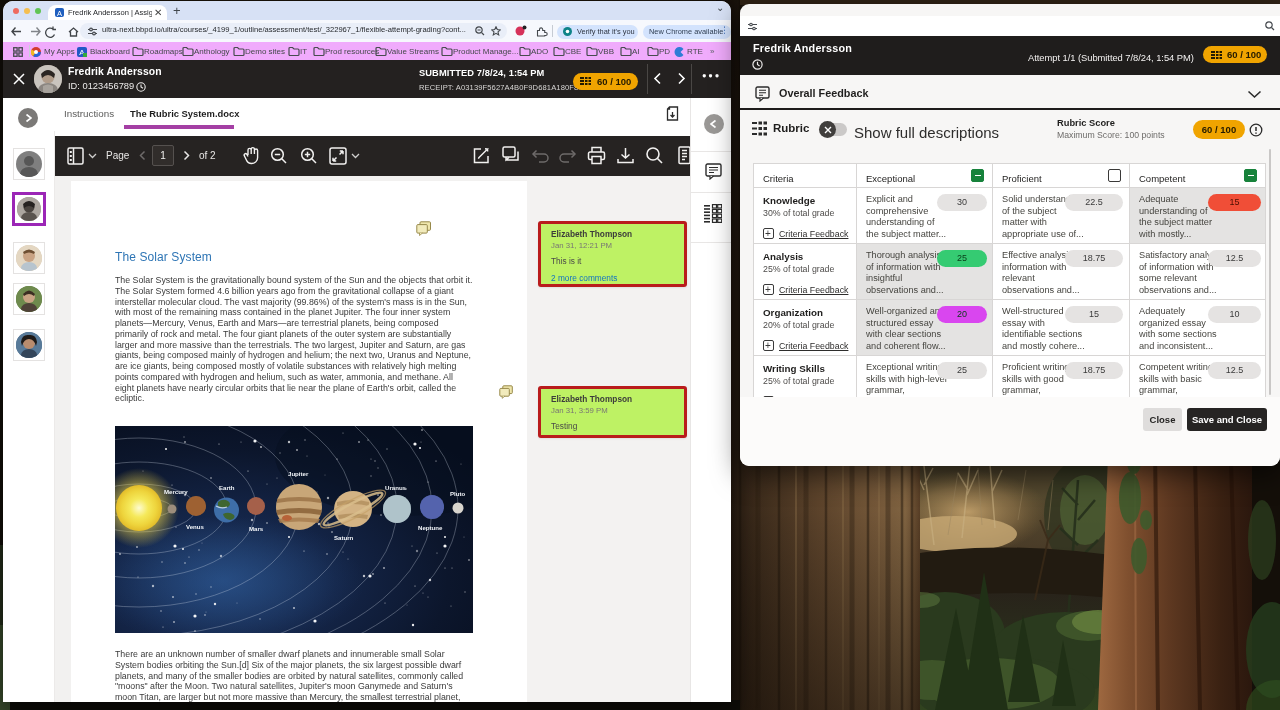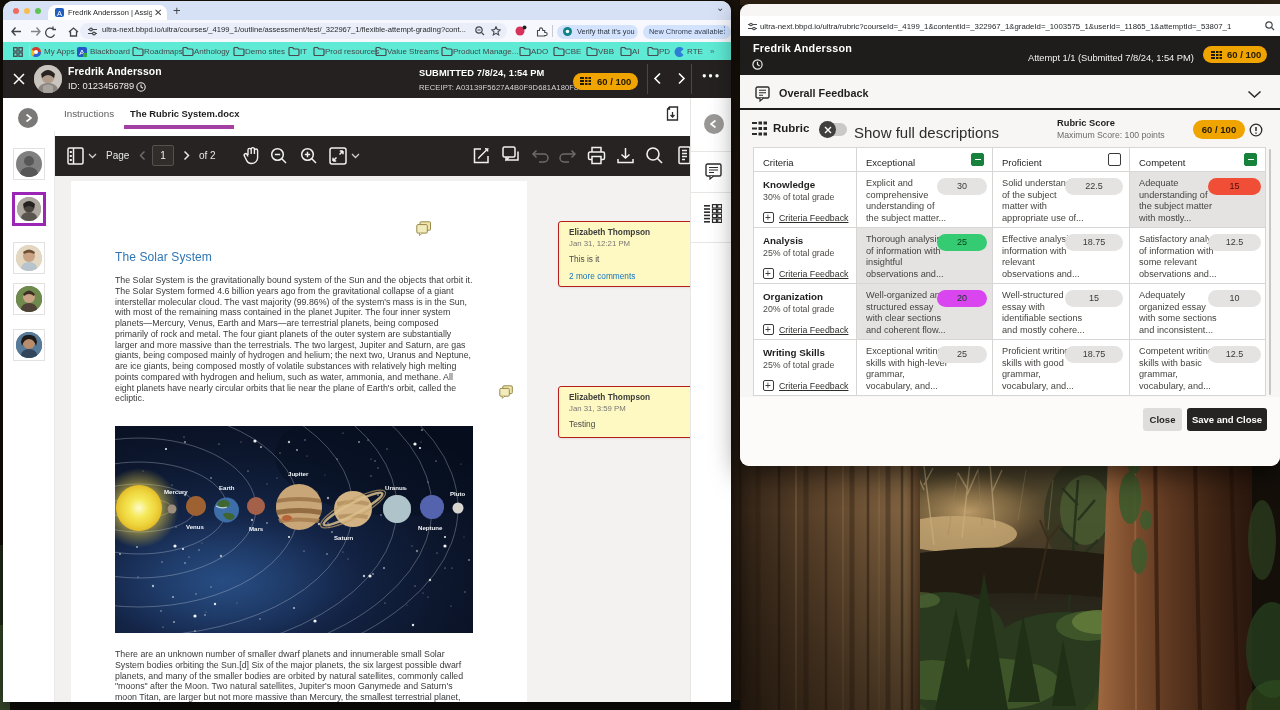--- a/index.html
+++ b/index.html
@@ -7,39 +7,39 @@
     font-family:"Liberation Sans", sans-serif; }
   .abs { position:absolute; }
   #stage { position:relative; width:1280px; height:710px; }
   
   #lwin { left:3px; top:1px; width:728px; height:701px; background:#fff;
     border-radius:10px 10px 0 0; overflow:hidden; box-shadow:0 6px 22px rgba(0,0,0,.55); }
   #tabstrip { left:0; top:0; width:728px; height:19px; background:#D7E1F5; }
   .tl { width:6px; height:6px; border-radius:50%; top:7px; }
   #activetab { left:45px; top:4px; width:119px; height:15px; background:#fff; border-radius:8px 8px 0 0; }
   #toolbar { left:0; top:19px; width:728px; height:22px; background:#F6F8FD; }
-  #bookbar { left:0; top:41px; width:728px; height:18px; background:#5eead4; }
+  #bookbar { left:0; top:41px; width:728px; height:18px; background:#f0abfc; }
   #dhead { left:0; top:59px; width:728px; height:38px; background:#242120; color:#fff; }
   #tabrow { left:0; top:97px; width:728px; height:33px; background:#fff; }
   #sidebar { left:0; top:130px; width:52px; height:571px; background:#fff; border-right:1px solid #ECEAE9; }
   #pdftb { left:52px; top:135px; width:638px; height:40px; background:#262322; }
   #viewer { left:52px; top:175px; width:472px; height:526px; background:#F2F1F0; }
   #page { left:68px; top:180px; width:458px; height:521px; background:#fff; }
   #companel { left:524px; top:175px; width:163px; height:526px; background:#F3F2F1; }
   #rsidebar { left:687px; top:97px; width:41px; height:604px; background:#fff; border-left:1px solid #E8E6E5; }
-  .ccard { left:31px; width:149px; background:#fef9c3; border:1px solid #b91c1c; border-radius:3px;
+  .ccard { left:11px; width:149px; background:#bef264; border:3px solid #b91c1c; border-radius:3px;
     box-shadow:0 1px 2px rgba(0,0,0,.08); padding:5px 10px; }
   
   #rwin { left:740px; top:4px; width:540px; height:462px; background:#F7F6F5;
     border-radius:9px 0 9px 9px; overflow:hidden; box-shadow:0 8px 28px rgba(0,0,0,.6); }
   #rtitle { left:0; top:0; width:540px; height:12px; background:#D5D3D2; }
   #rurl { left:0; top:12px; width:540px; height:20px; background:#fff; }
   #rhead { left:0; top:32px; width:540px; height:39px; background:#1F1D1C; color:#fff; }
   .opill { background:#F0A400; border-radius:10px; color:#231A00; font-weight:bold; }
-  table.rub { border-collapse:collapse; table-layout:fixed; background:#fff; }
+  table.rub { border-collapse:collapse; table-layout:fixed; background:#fff;margin-top:16px; }
   table.rub td, table.rub th { border:1px solid #D8D6D5; vertical-align:top; text-align:left;
     font-weight:normal; padding:5px 8px 0 9px; }
   .sel { background:#E4E3E2; }
   .pill { display:inline-block; border-radius:9px; background:#E5E3E2; color:#3A3A3A;
     font-size:9px; text-align:center; padding:3px 0; height:17px; }
   .cfi { display:inline-block; width:11px; height:11px; border:1.5px solid #3A3A3A; border-radius:2px;
     position:relative; vertical-align:-2px; margin-right:5px; }
   .cfi b { position:absolute; left:1px; top:-1.5px; font-weight:normal; font-size:10px; color:#3A3A3A; }
   .cfi b::after { content:"+"; }
   .hcb { float:right; width:13px; height:13px; border:1.5px solid #3A3938; border-radius:2px;
@@ -726,21 +726,20 @@
     </div>
   </div>
 
   <div class="abs" id="rwin">
     <div class="abs" id="rurl">
       <svg class="abs" style="left:8px;top:6px" width="9" height="9" fill="none" stroke="#45494E" stroke-width="1.1">
           <path d="M0 2.5 H9 M0 6.5 H9"></path>
           <circle cx="3" cy="2.5" r="1.3" fill="#fff"></circle>
           <circle cx="6" cy="6.5" r="1.3" fill="#fff"></circle>
         </svg>
-      <span class="abs" style="left:20px;top:6px;font-size:7.8px;color:#1F2124;letter-spacing:0;white-space:nowrap">ultra-next.bbpd.io/ultra/rubric?courseId=_4199_1&amp;contentId=_322967_1&amp;gradeId=_1003575_1&amp;userId=_11865_1&amp;attemptId=_53807_1</span>
       <svg class="abs" style="left:525px;top:5px" width="10" height="10" fill="none" stroke="#45494E" stroke-width="1.2">
           <circle cx="4" cy="4" r="3.2"></circle>
           <path d="M6.5 6.5 L9 9"></path>
         </svg>
     </div>
     <div class="abs" id="rhead">
       <span class="abs" style="left:13px;top:6px;font-size:10.8px;font-weight:bold;letter-spacing:0.2px">Fredrik Andersson</span>
       <svg class="abs" style="left:12px;top:23px" width="11" height="11" fill="none" stroke="#EDEBEA" stroke-width="1.2">
           <circle cx="5.5" cy="5.5" r="4.6"></circle>
           <path d="M5.5 2.8 V5.5 L7.6 6.9"></path>

